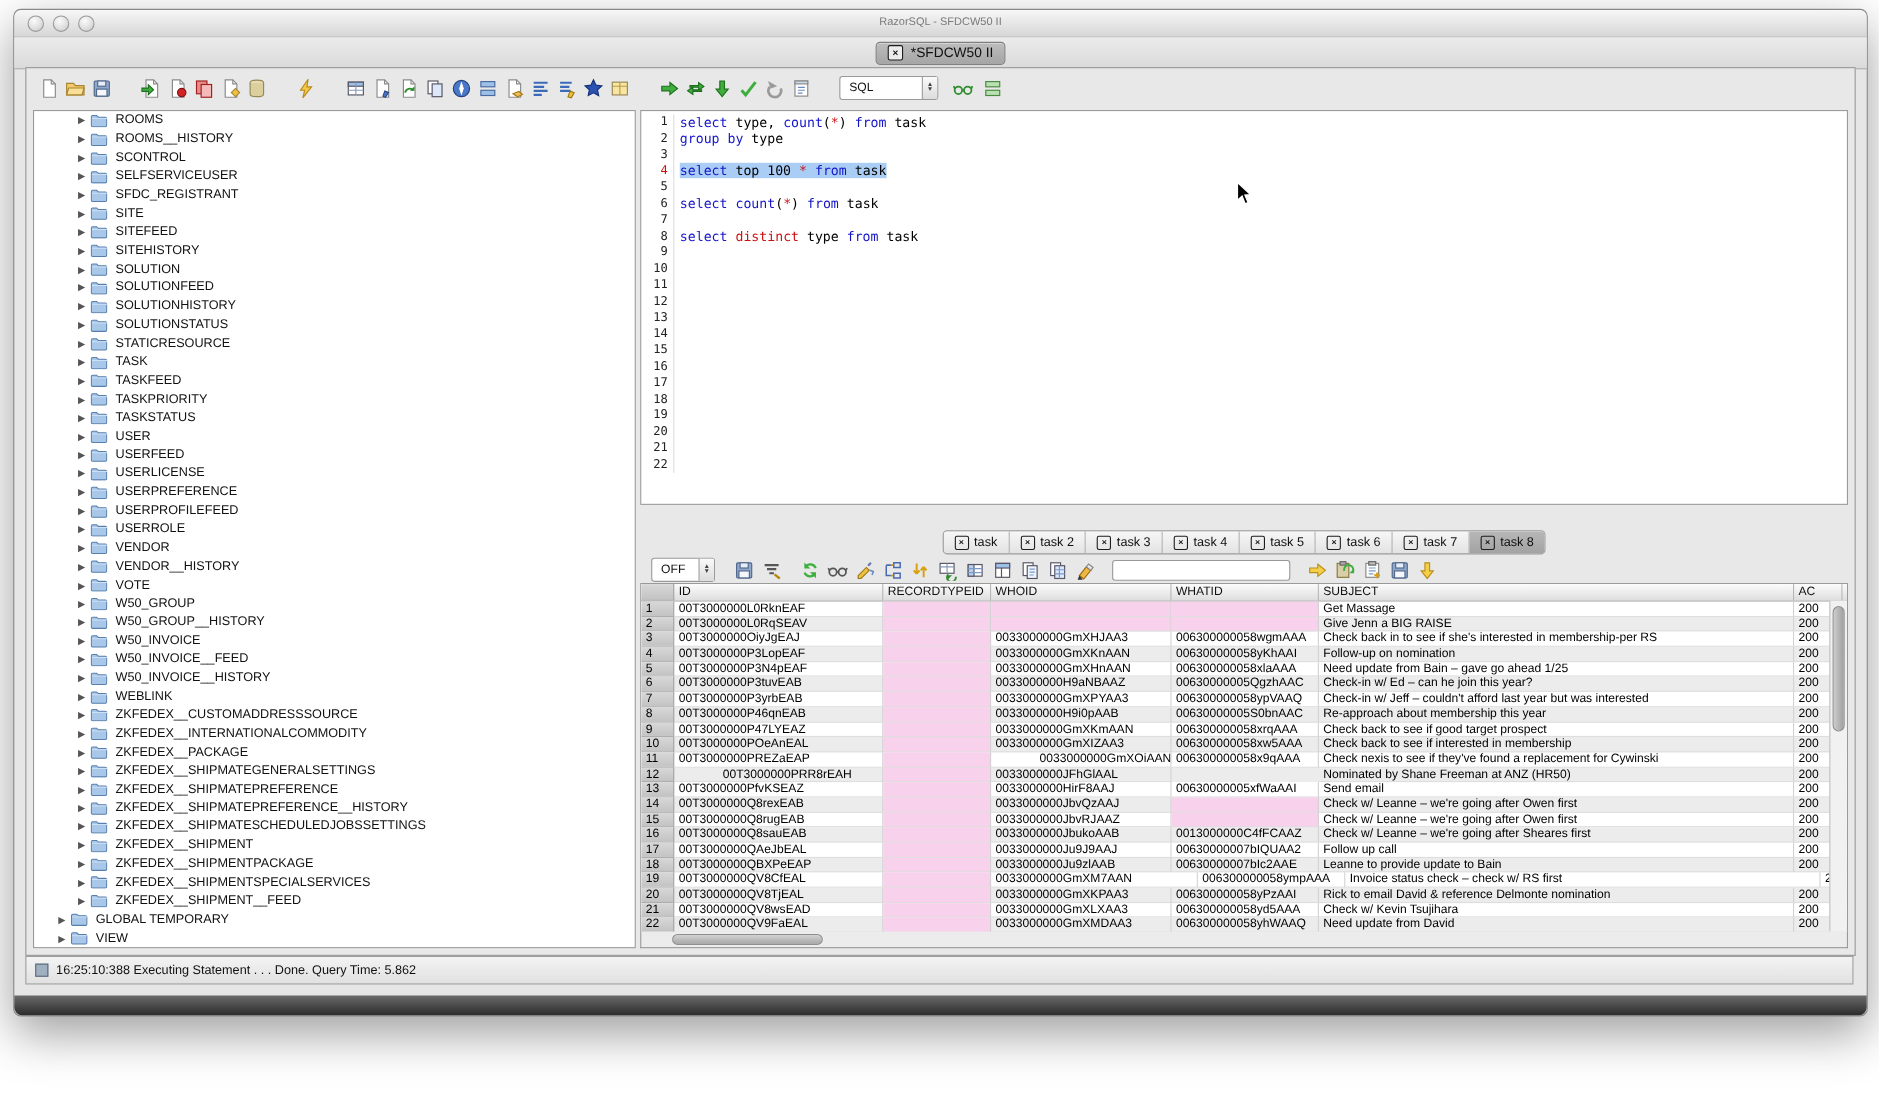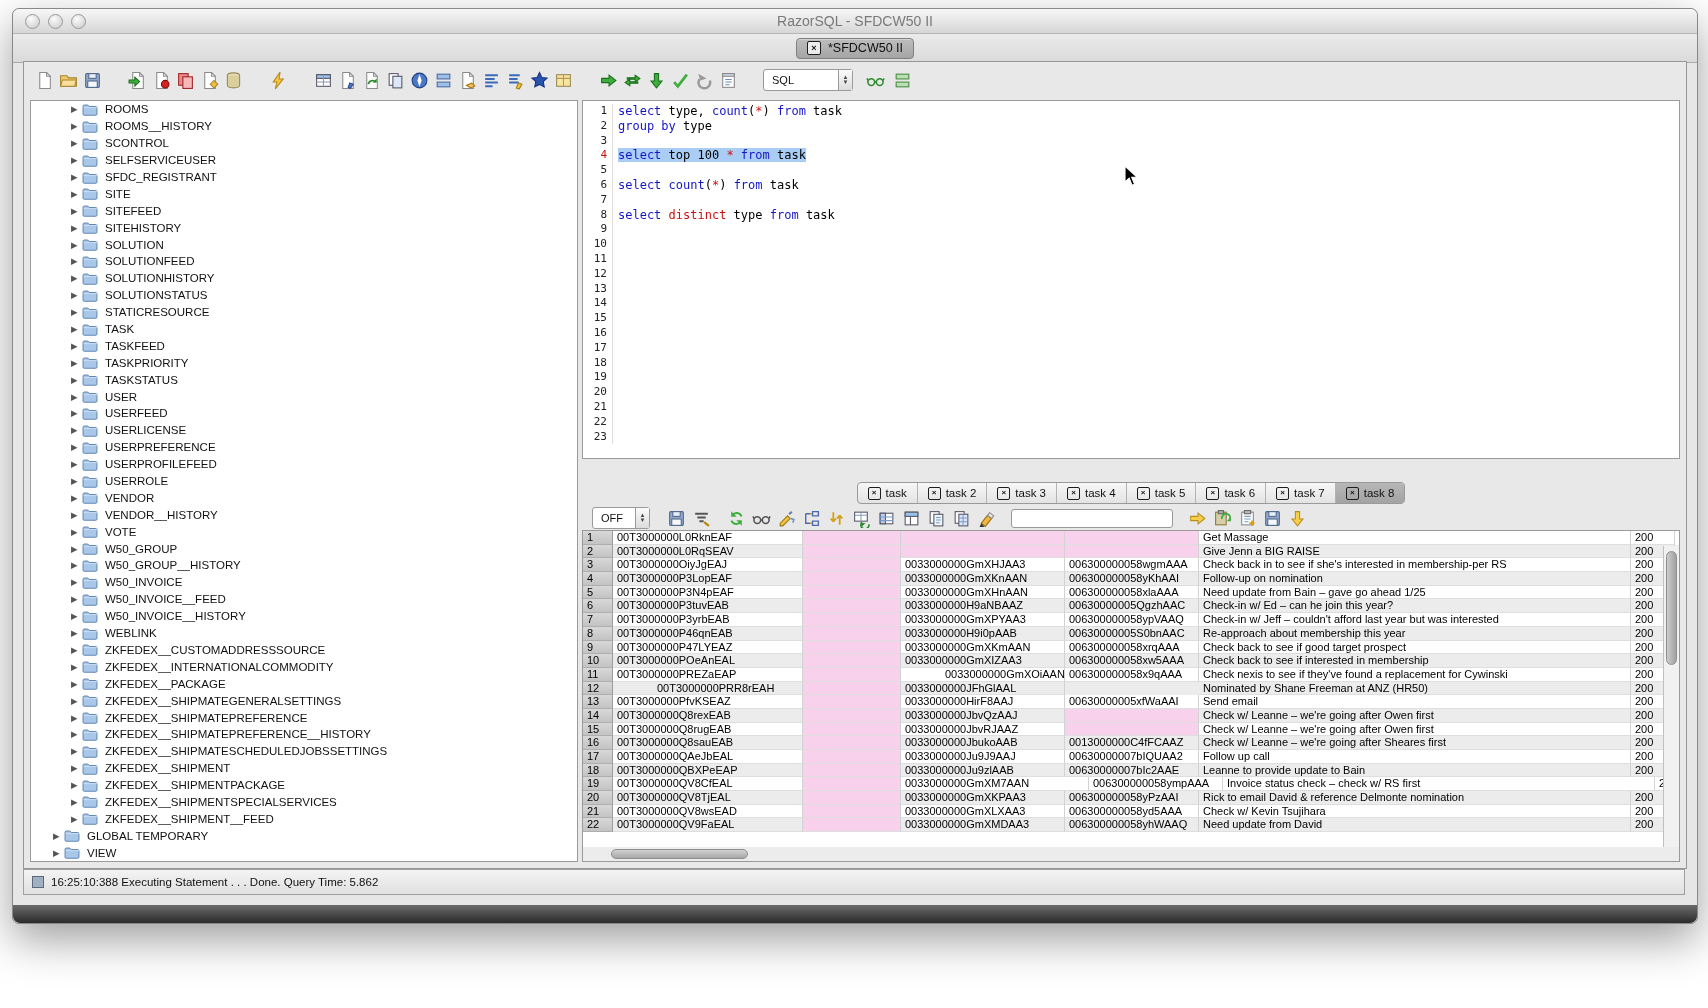--- a/index.html
+++ b/index.html
@@ -6,21 +6,21 @@
     font-family:"Liberation Sans",sans-serif;-webkit-font-smoothing:antialiased;position:relative;}
   :root{--null-cell:#f8d2ec;--selection:#a9cdf4;--keyword:#1515c8;--literal-red:#cc1111;}
 
   .window{position:absolute;left:12px;top:8px;width:1684px;height:914px;border:1px solid #888;
     border-radius:7px;background:#e6e6e6;box-shadow:0 16px 44px rgba(0,0,0,.38);}
   .titlebar{height:24px;background:linear-gradient(#f7f7f7,#d6d6d6);border-bottom:1px solid #b4b4b4;
     border-radius:7px 7px 0 0;position:relative;}
   .lights{position:absolute;left:12px;top:5px;display:flex;gap:8px;}
   .light{width:13px;height:13px;border-radius:50%;border:1px solid #9a9a9a;
     background:radial-gradient(circle at 5px 4px,#fbfbfb,#c9c9c9);}
-  .title{text-align:center;line-height:24px;font-size:14px;color:#7a7a7a;}
+  .title{text-align:center;line-height:24px;font-size:10px;color:#7a7a7a;}
 
   .tabstrip{height:28px;background:linear-gradient(#ebebeb,#dadada);border-bottom:1px solid #ababab;
     display:flex;justify-content:center;align-items:center;}
   .doctab{display:flex;align-items:center;gap:7px;background:linear-gradient(#bdbdbd,#a5a5a5);
     border:1px solid #7f7f7f;border-radius:4px;height:19px;padding:0 10px;font-size:12.5px;color:#101010;
     box-shadow:inset 0 1px 0 rgba(255,255,255,.35);}
   .closebox{width:12px;height:12px;border:1.4px solid #1d1d1d;border-radius:2px;background:#ececec;
     display:flex;align-items:center;justify-content:center;font-size:9px;font-weight:bold;color:#111;line-height:1;}
 
   .frame{position:absolute;left:10px;top:52px;width:1662px;height:806px;border:1px solid #979797;background:#e8e8e8;}
@@ -844,24 +844,20 @@
             <span class="code"></span>
           </div>
           <div class="eline">
             <span class="gut">21</span>
             <span class="code"></span>
           </div>
           <div class="eline">
             <span class="gut">22</span>
             <span class="code"></span>
           </div>
-          <div class="eline">
-            <span class="gut">23</span>
-            <span class="code"></span>
-          </div>
         </div>
 
       <div class="rtabs">
         <div class="rtabbar" id="rtabs">
             <div class="rtab">
               <span class="closebox">×</span>
               <span>task</span>
             </div>
             <div class="rtab">
               <span class="closebox">×</span>
@@ -1026,20 +1022,29 @@
             </span>
             <span class="ticon">
               <svg viewBox="0 0 18 18" width="19" height="19">
                 <path d="M7 2.5h4v7h3.2L9 16 3.8 9.5H7z" fill="#f6cf4a" stroke="#b8901e"></path>
               </svg>
             </span>
           </div>
       </div>
 
       <div class="tablewrap">
+        <div class="thead" id="thead">
+            <div class="hcell rn" style="width: 30px;"></div>
+            <div class="hcell" style="width: 190px;">ID</div>
+            <div class="hcell" style="width: 98px;">RECORDTYPEID</div>
+            <div class="hcell" style="width: 164px;">WHOID</div>
+            <div class="hcell" style="width: 134px;">WHATID</div>
+            <div class="hcell" style="width: 432px;">SUBJECT</div>
+            <div class="hcell" style="width: 44px;">AC</div>
+          </div>
         <div id="tbody">
             <div class="drow even">
               <div class="dcell rn" style="width: 30px;">1</div>
               <div class="dcell" style="width: 190px;">00T3000000L0RknEAF</div>
               <div class="dcell null" style="width: 98px;"></div>
               <div class="dcell null" style="width: 164px;"></div>
               <div class="dcell null" style="width: 134px;"></div>
               <div class="dcell" style="width: 432px;">Get Massage</div>
               <div class="dcell" style="width: 44px;">200</div>
             </div>

